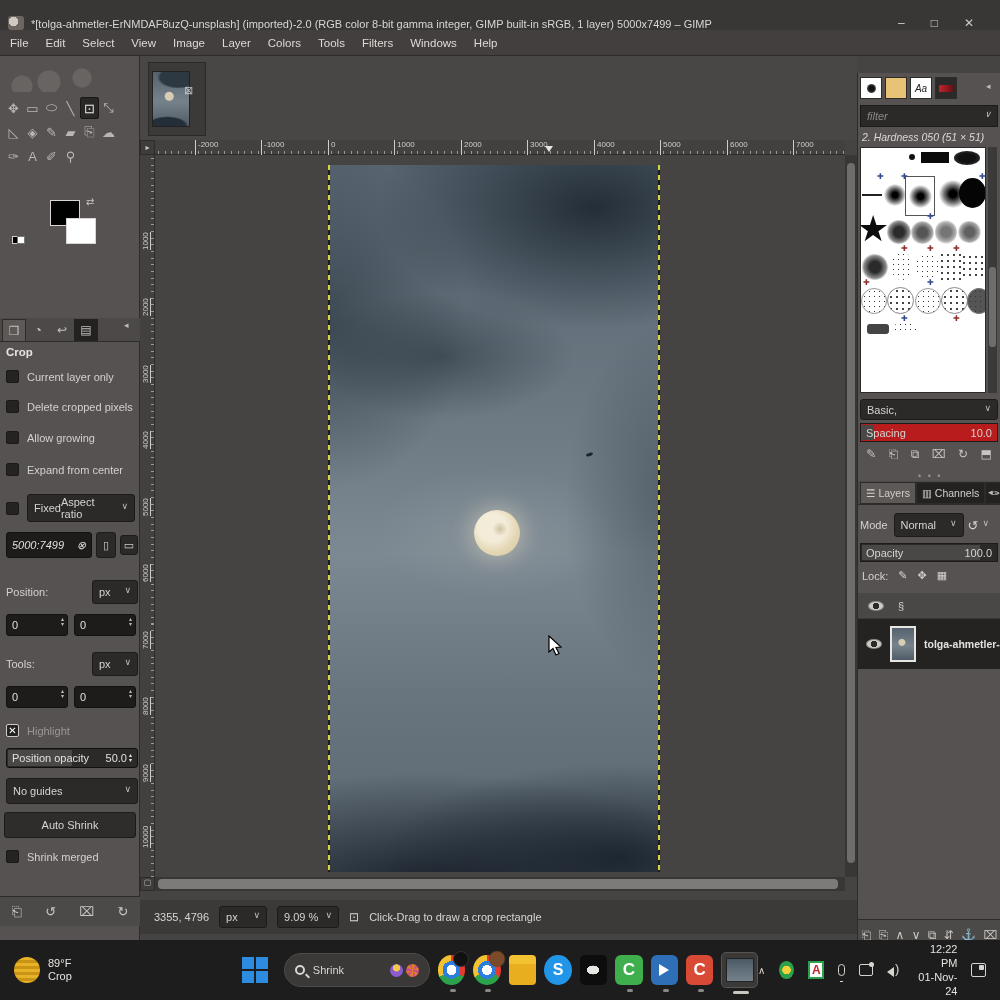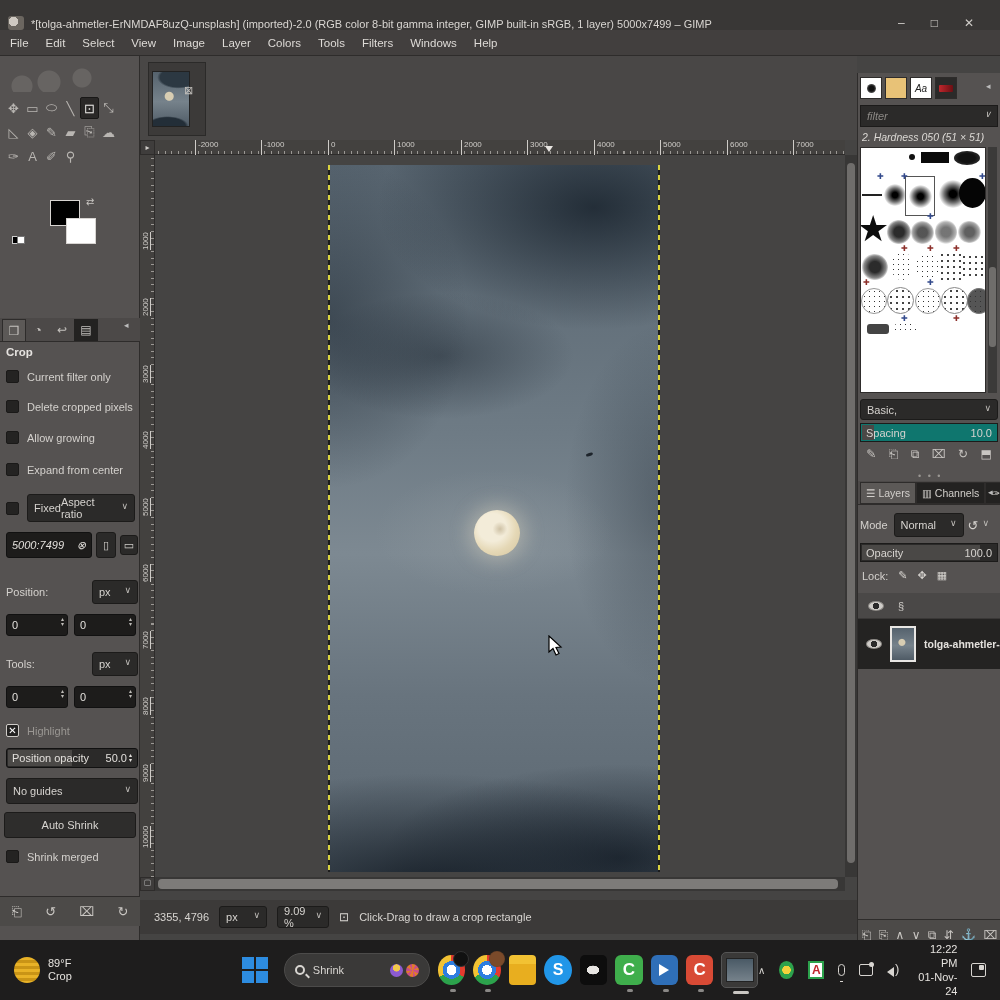--- a/index.html
+++ b/index.html
@@ -120,21 +120,21 @@
   .soft { border-radius:50%; background:radial-gradient(circle, #000 0 18%, rgba(0,0,0,.55) 45%, transparent 72%); }
   .blob { border-radius:46% 54% 52% 48%; background:radial-gradient(circle, rgba(20,20,20,.9) 0 30%, rgba(40,40,40,.55) 60%, transparent 75%); }
   .speck { border-radius:50%; overflow:hidden;
      background: radial-gradient(circle, #333 0 22%, transparent 23%); background-size:5px 5px; }
   .speck2 { background: radial-gradient(circle, #444 0 26%, transparent 27%); background-size:6px 6px; }
   .plusb { position:absolute; font-size:8px; color:#334a8c; }
   .plusr { position:absolute; font-size:8px; color:#8c2f2a; }
   #brushscroll { left:130px; top:74px; width:9px; height:246px; background:#3b3a39; }
   #brushscroll .thumb { position:absolute; left:1px; top:120px; width:7px; height:80px; background:#6f6d6b; border-radius:3px; }
   #rp-group { left:2px; top:326px; width:138px; height:22px; }
-  #rp-spacing { left:2px; top:350px; width:138px; height:19px; background:#0f766e; border:1px solid #1c1b1a; display:flex; align-items:center; justify-content:space-between; padding:0 5px; color:#d6d3cf; }
+  #rp-spacing { left:2px; top:350px; width:138px; height:19px; background:#b91c1c; border:1px solid #1c1b1a; display:flex; align-items:center; justify-content:space-between; padding:0 5px; color:#d6d3cf; }
   #rp-spacing .fill { position:absolute; left:1px; top:1px; bottom:1px; width:12px; background:#4a4846; }
   #rp-brushbtns { left:2px; top:374px; width:138px; display:flex; justify-content:space-around; color:#c9c6c2; font-size:12px; }
   #rp-dots { left:60px; top:398px; color:#9a9793; letter-spacing:2px; font-size:9px; }
   #layertabs { left:0px; top:408px; width:143px; height:24px; background:#4c4948; display:flex; align-items:flex-end; padding-left:2px; border-bottom:1px solid #2e2c2b; }
   .ltab { height:22px; display:flex; align-items:center; gap:3px; padding:0 5px; background:#232221; border:1px solid #2e2c2b; color:#d2cfcb; font-size:10.5px; }
   .ltab.active { background:#5c5957; }
   #rp-collapse2 { left:130px; top:414px; color:#bbb; font-size:9px; }
   #moderow { left:2px; top:438px; width:138px; height:28px; display:flex; align-items:center; gap:4px; color:#d4d1cd; }
   #opacityrow { left:2px; top:470px; width:138px; height:19px; background:#2b2a29; border:1px solid #1c1b1a; display:flex; align-items:center; justify-content:space-between; padding:0 5px; color:#d6d3cf; position:absolute; }
   #opacityrow .fill { position:absolute; left:1px; top:1px; bottom:1px; width:118px; background:#4a4846; }
@@ -257,21 +257,21 @@
       <span class="dtab">◔</span>
       <span class="dtab">↩</span>
       <span class="dtab dark">▤</span>
     </div>
     <span id="dock-collapse" class="abs">◂</span>
 
     <div id="cropopts" class="abs">
       <div id="crop-title" class="abs">Crop</div>
       <div class="optrow" style="top:26px">
         <span class="chk"></span>
-        <span>Current filter only</span>
+        <span>Current layer only</span>
       </div>
       <div class="optrow" style="top:56px">
         <span class="chk"></span>
         <span>Delete cropped pixels</span>
       </div>
       <div class="optrow" style="top:87px">
         <span class="chk"></span>
         <span>Allow growing</span>
       </div>
       <div class="optrow" style="top:119px">
@@ -418,21 +418,21 @@
   <div id="hscroll" class="abs">
       <div class="thumb"></div>
     </div>
 
   <div id="statusbar" class="abs">
     <span>3355, 4796</span>
     <div class="dd" style="width:48px">
       <span>px</span>
       <span class="chev">∨</span>
     </div>
-    <div class="dd" style="width:52px">
+    <div class="dd" style="width:62px">
       <span>9.09 %</span>
       <span class="chev">∨</span>
     </div>
     <span style="font-size:12px">⊡</span>
     <span>Click-Drag to draw a crop rectangle</span>
   </div>
 
   <div id="rightpanel" class="abs">
     <div id="rp-tabs" class="abs">
       <span class="rptab brush">

